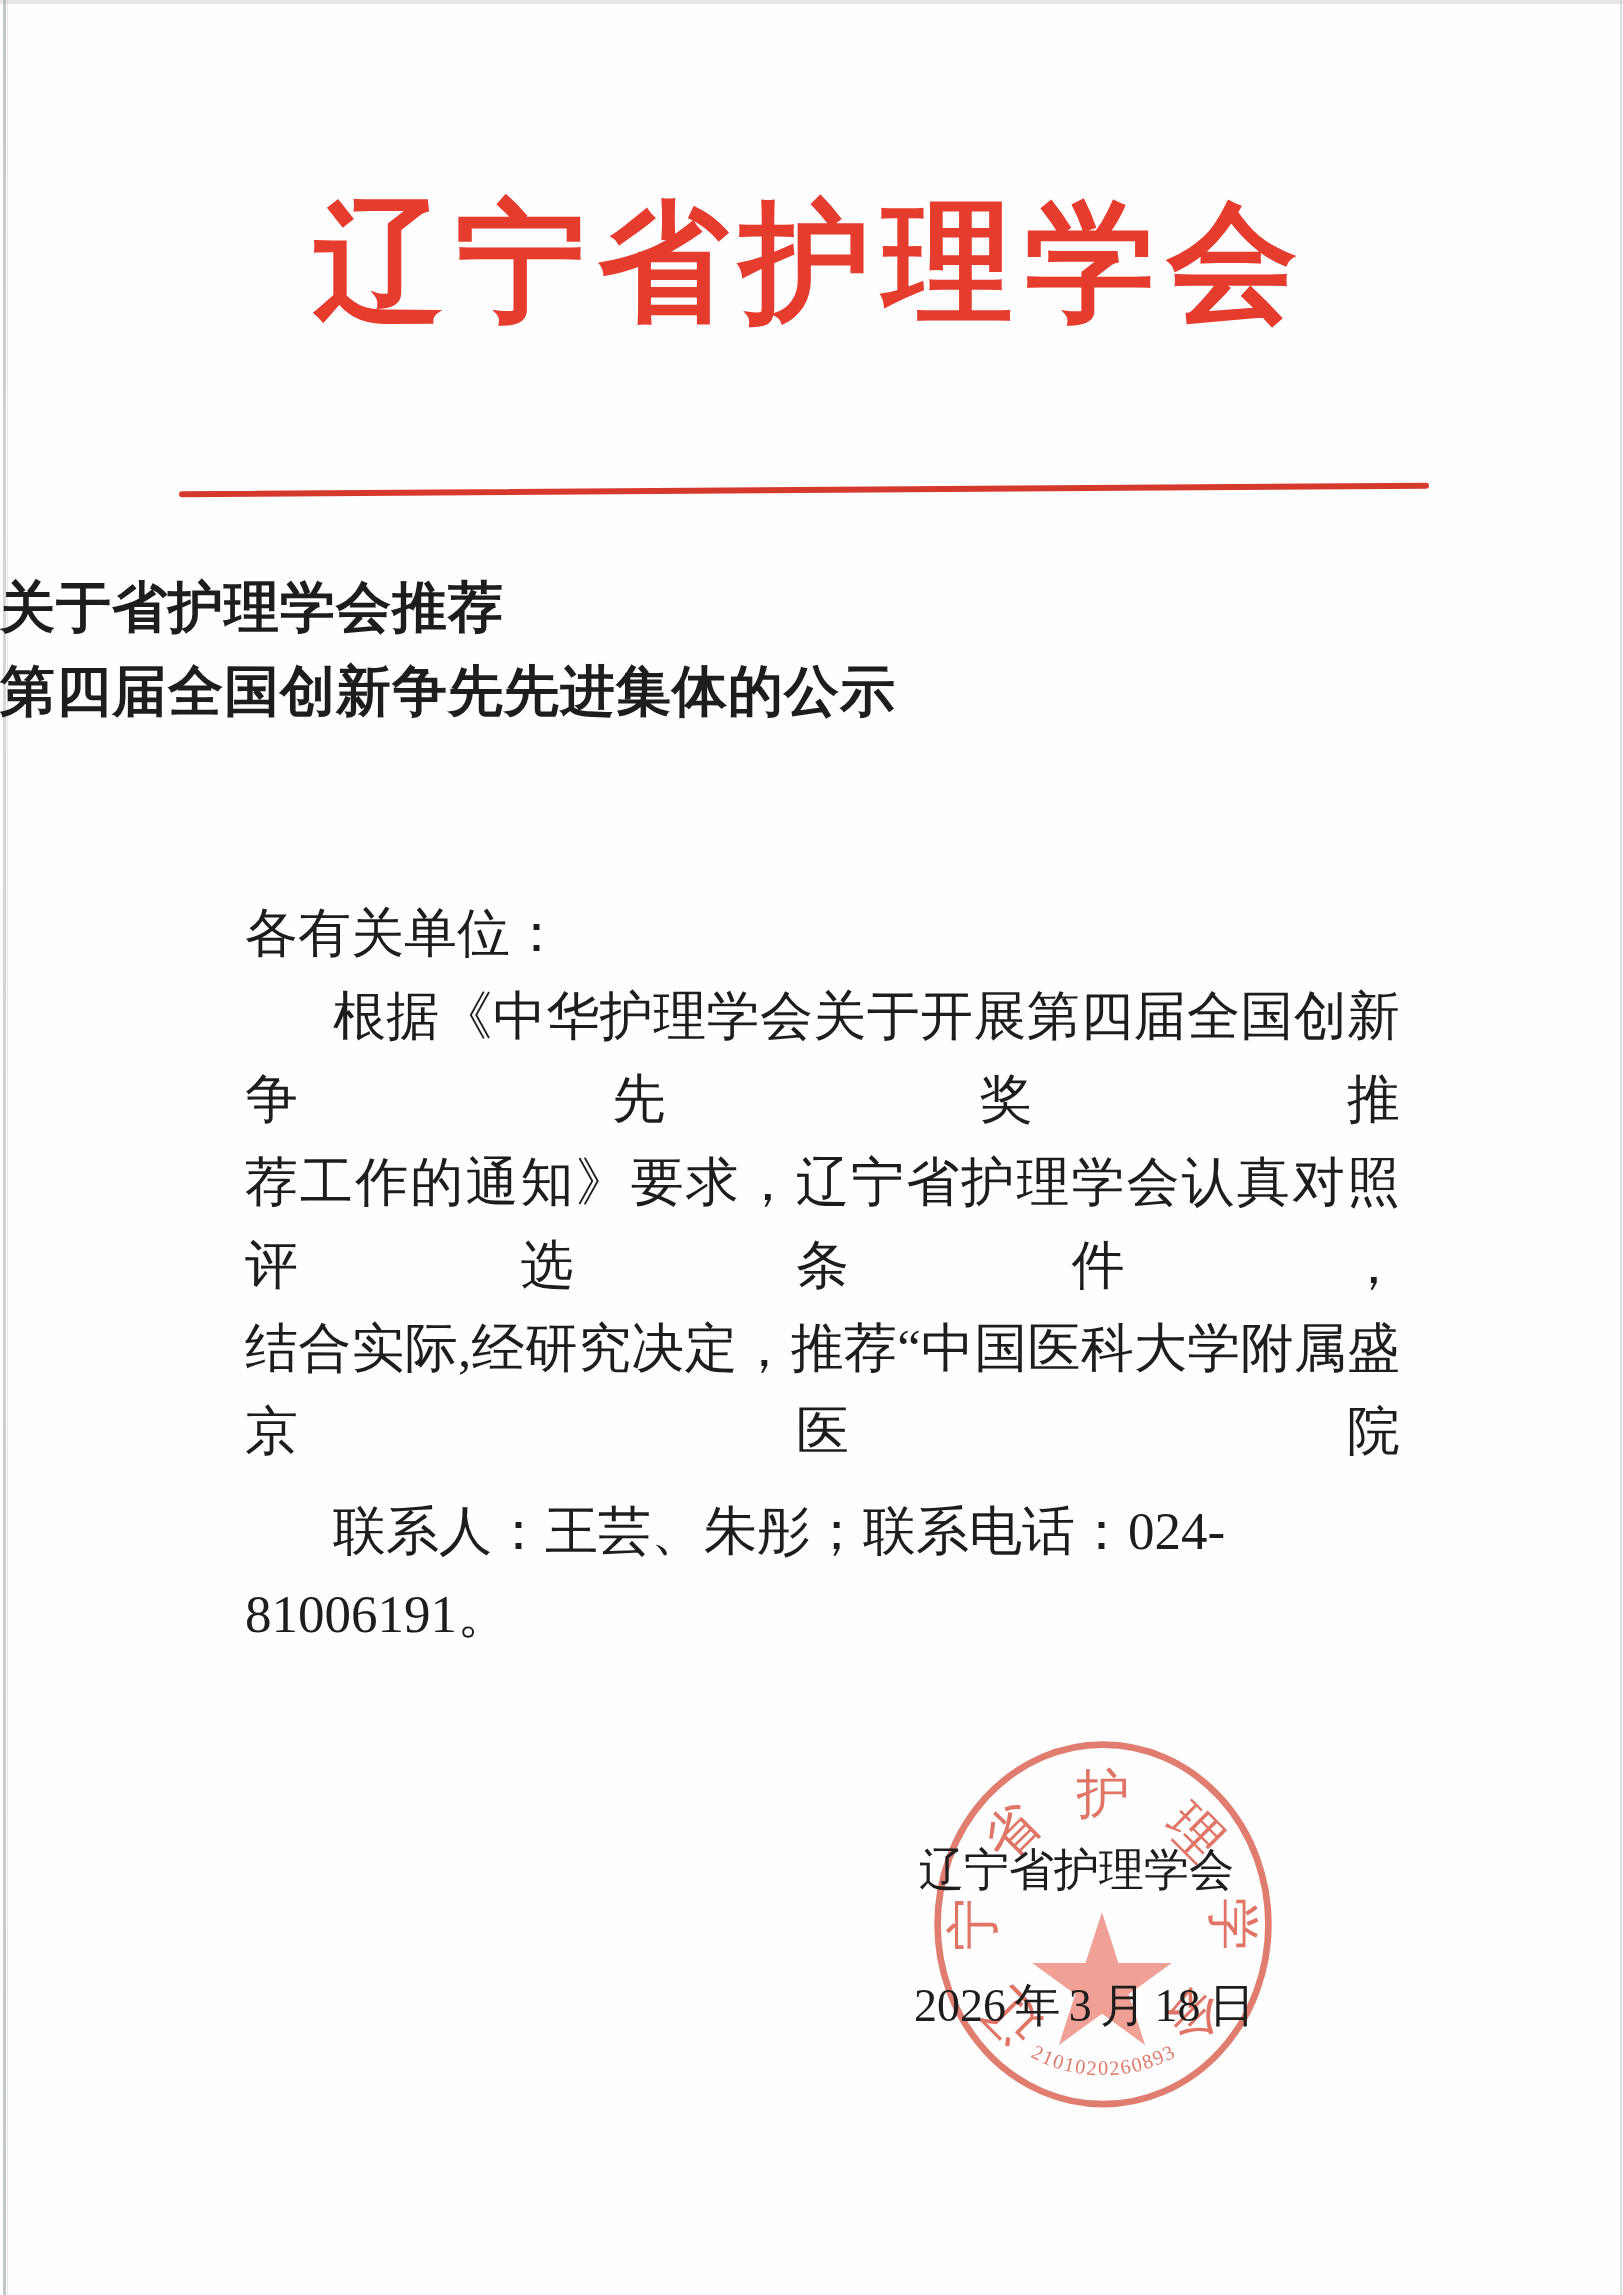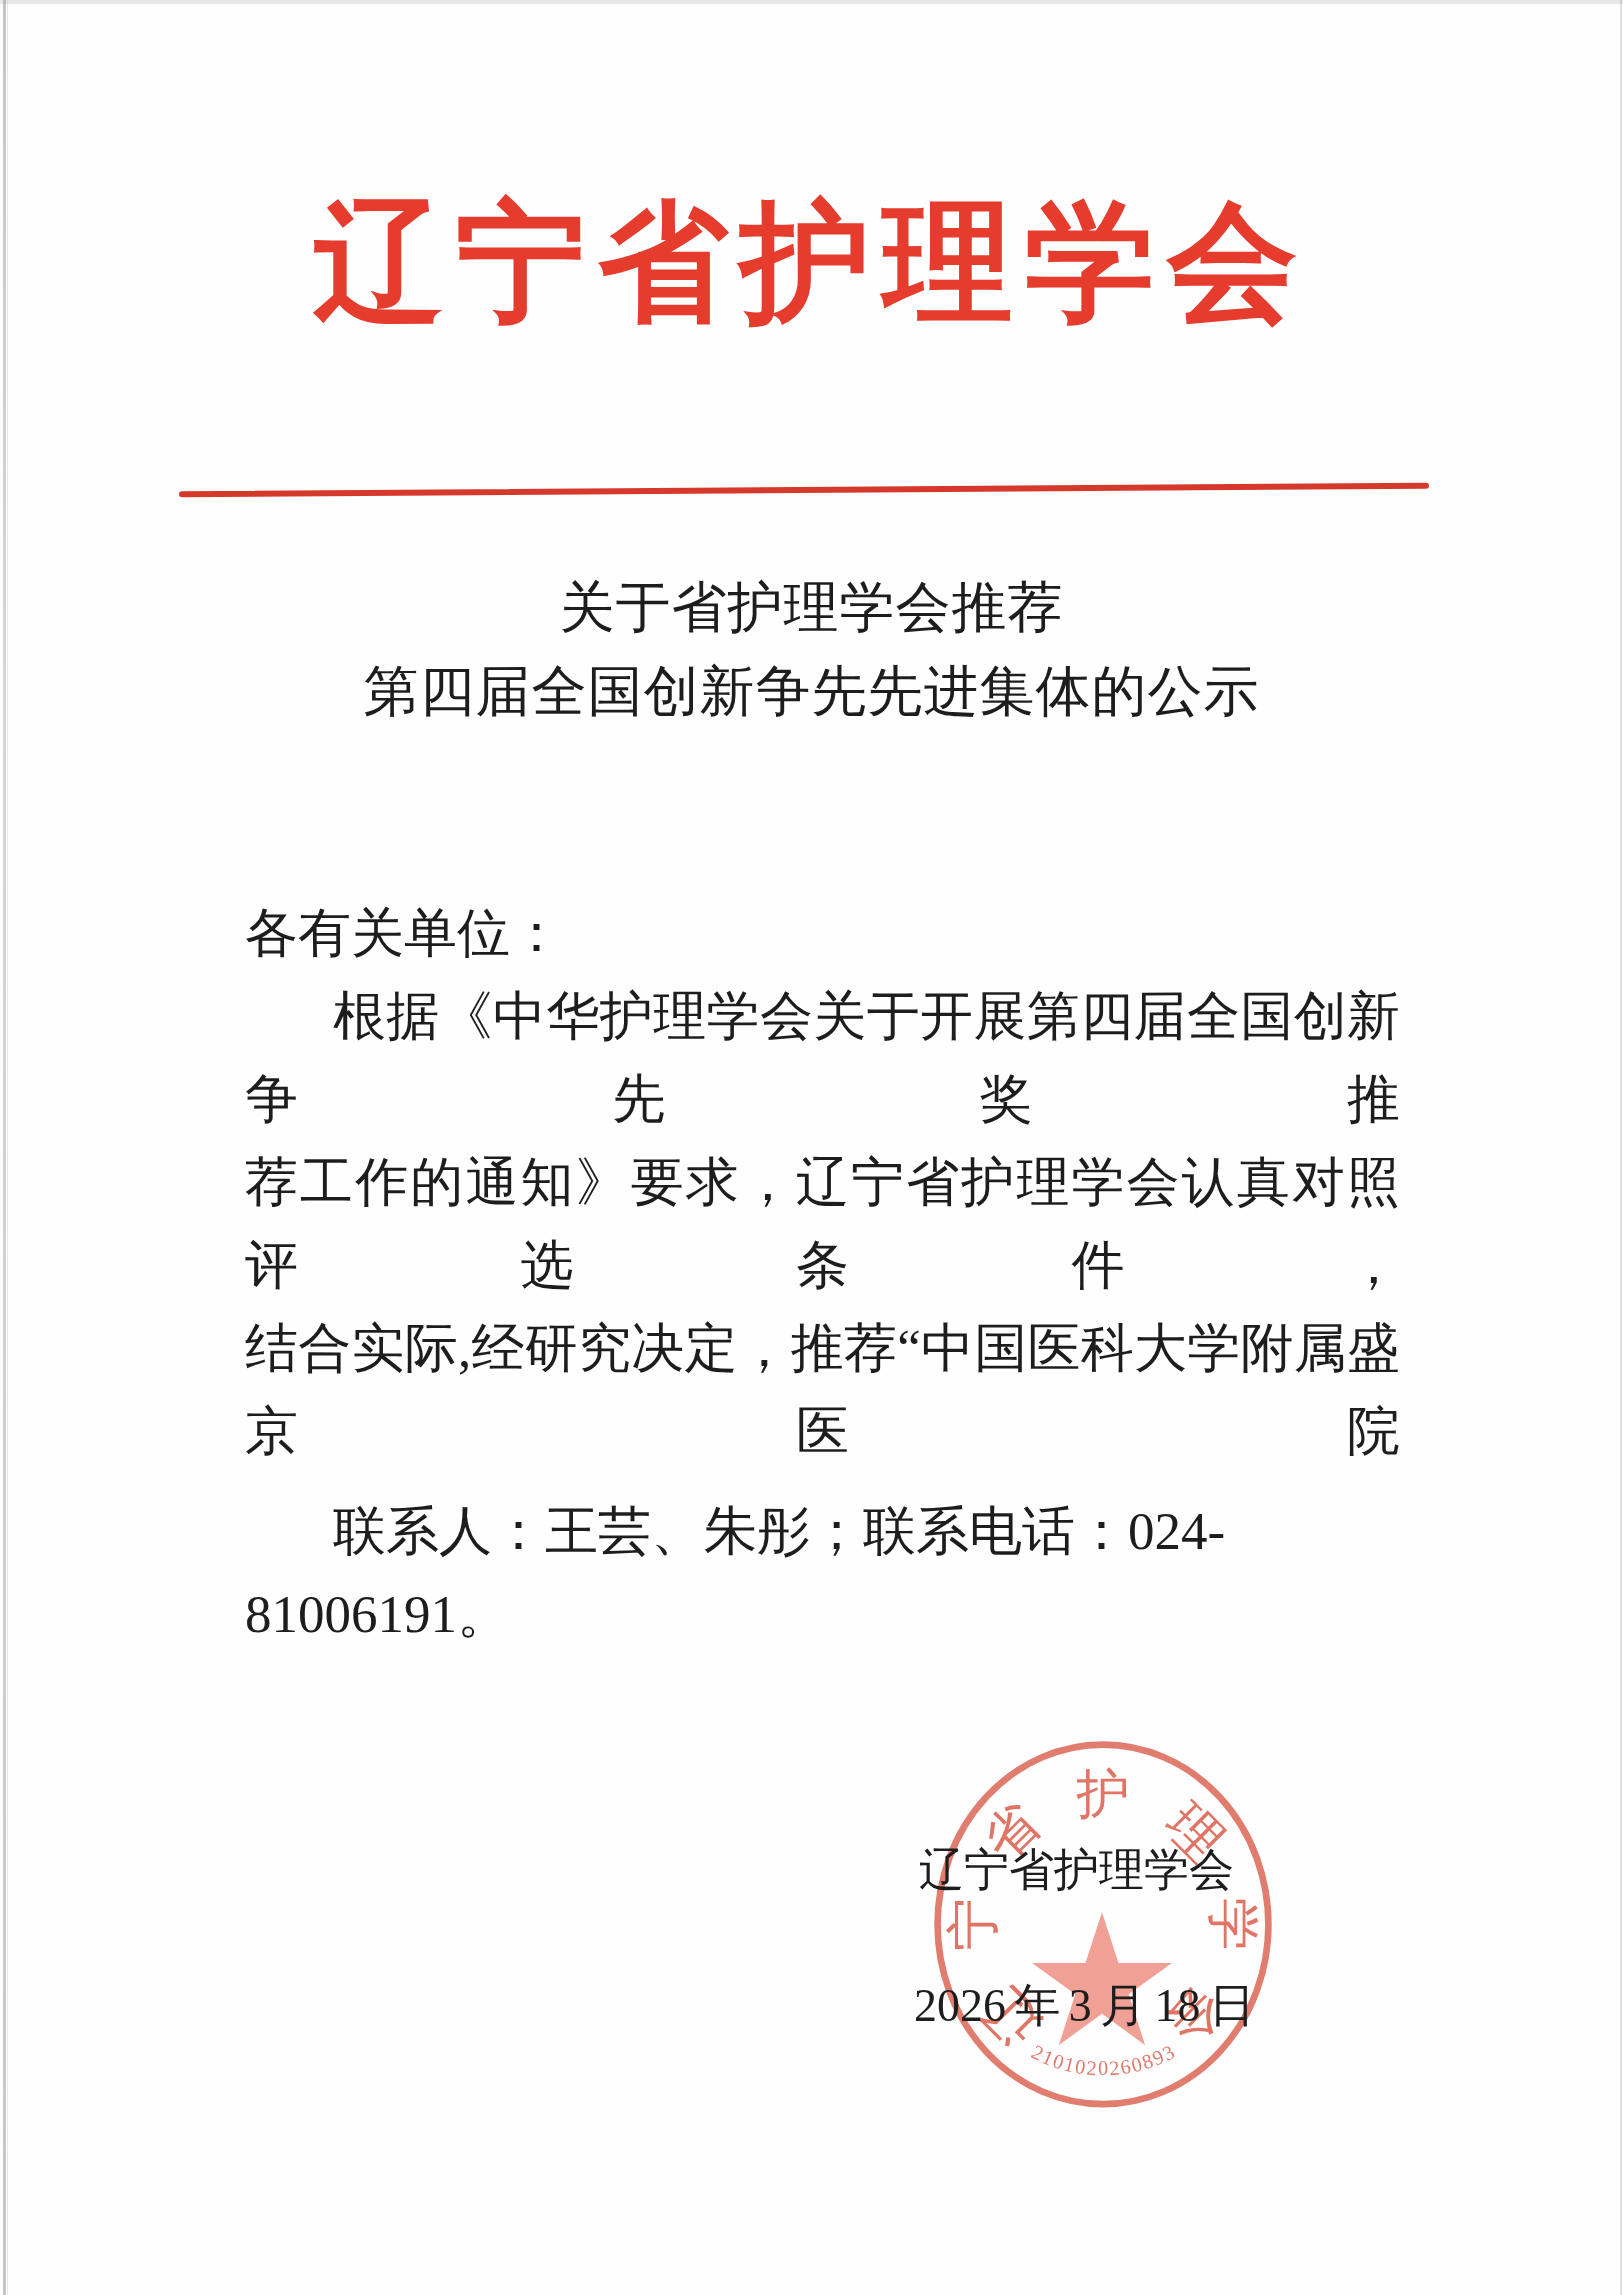--- a/index.html
+++ b/index.html
@@ -26,22 +26,22 @@
     text-align:center;font-size:130px;line-height:169px;font-weight:700;
     letter-spacing:12.3px;color:var(--letterhead-red);
     font-family:"Liberation Serif","DejaVu Serif",serif;
     white-space:nowrap;
   }
   .red-rule{
     position:absolute;left:179px;top:487px;width:1250px;height:6.1px;
     background:var(--rule-red);transform:rotate(-0.4deg);border-radius:3.1px;
   }
   .doc-title{
-    position:absolute;left:0;top:565px;width:100%;text-align:center;
-    font-size:55px;line-height:84px;font-weight:400;color:var(--ink);
+    position:absolute;left:0;top:565px;width:100%;
+    font-size:55px;line-height:84px;font-weight:700;color:var(--ink);
     letter-spacing:1px;
     font-family:"Liberation Sans","DejaVu Sans",sans-serif;
   }
   .body-block{
     position:absolute;left:245px;top:892px;width:1155px;
     font-size:53px;line-height:83px;color:var(--ink);
   }
   .line{min-height:83px;}
   .indent{text-indent:88px;}
   .fill{text-align:justify;text-align-last:justify;}

